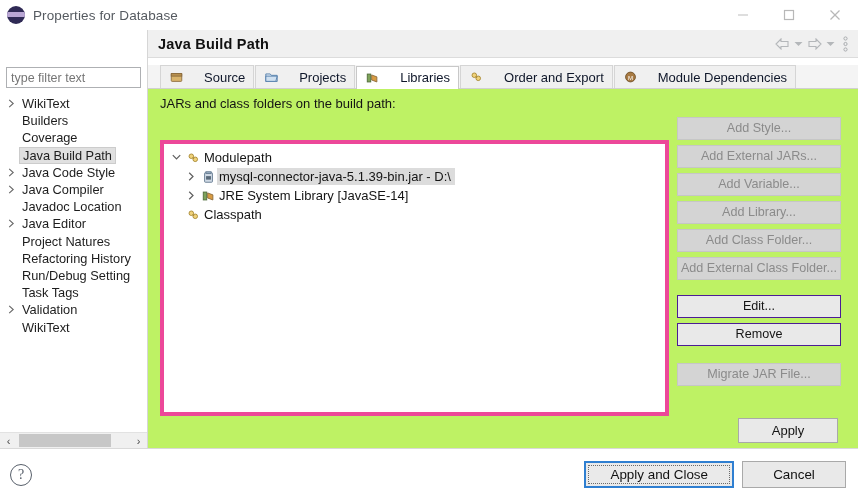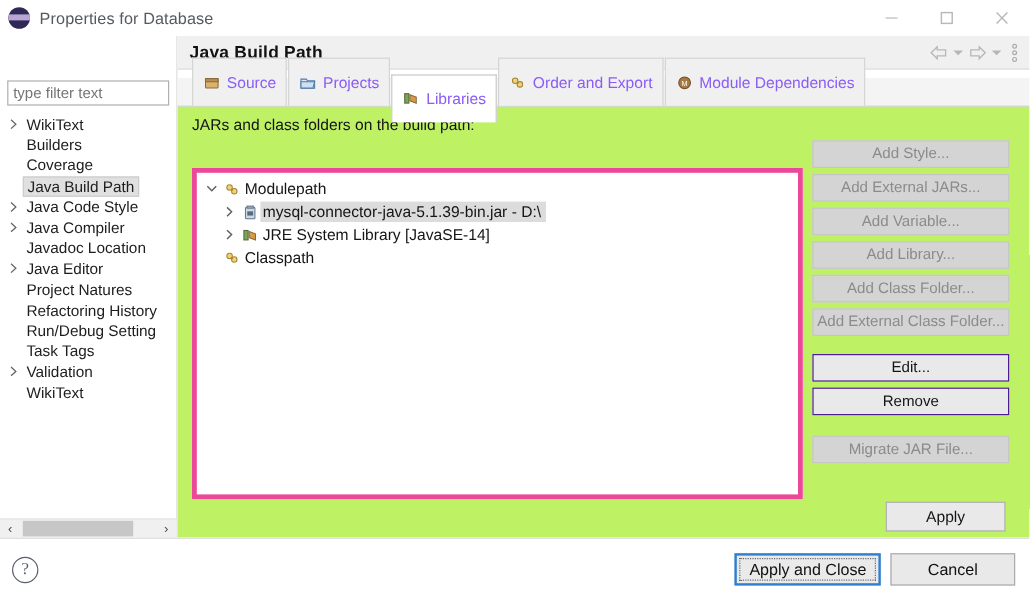--- a/index.html
+++ b/index.html
@@ -174,38 +174,38 @@
     display: flex;
     align-items: flex-end;
     height: 24px;
     flex: 0 0 24px;
     padding-left: 12px;
     background: #f4f4f4;
     border-bottom: 1px solid #d0d0d0;
     margin-top: 7px;
   }
   .tab {
-    height: 40px;
+    height: 23px;
     display: flex;
     align-items: center;
-    gap: 5px;
+    gap: 20px;
     padding: 0 8px;
     font-size: 13px;
-    color: #8b5cf6;
+    color: #0f172a;
     background: #f0f0f0;
     border: 1px solid #d5d5d5;
     border-bottom: none;
     margin-right: 1px;
     white-space: nowrap;
   }
   .tab.active {
     background: #ffffff;
     border-color: #c8c8c8;
     position: relative;
-    top: 14px;
+    top: 1px;
     padding-bottom: 1px;
   }
   .tab-ico { width: 15px; height: 14px; display: block; flex: 0 0 15px; }
 
   .content-area {
     flex: 1 1 auto;
     background: #bef264;
     padding: 7px 10px 0 12px;
     display: flex;
     flex-direction: column;
@@ -315,21 +315,21 @@
     display: flex; align-items: center; justify-content: center;
     font-size: 14px;
     font-family: "Liberation Serif", serif;
     flex: 0 0 22px;
   }
   .footer .spacer { flex: 1 1 auto; }
   .footer-btns { display: flex; gap: 8px; }
   .fbtn {
     height: 27px;
     min-width: 104px;
-    padding: 0 10px;
+    padding: 0 24px;
     background: #e9e9e9;
     border: 1px solid #a9a9a9;
     font-family: "Liberation Sans", sans-serif;
     font-size: 13.4px;
     color: #111;
   }
   .fbtn.default {
     border: 2px solid #2f7fd1;
     background: #eaeaea;
     position: relative;

